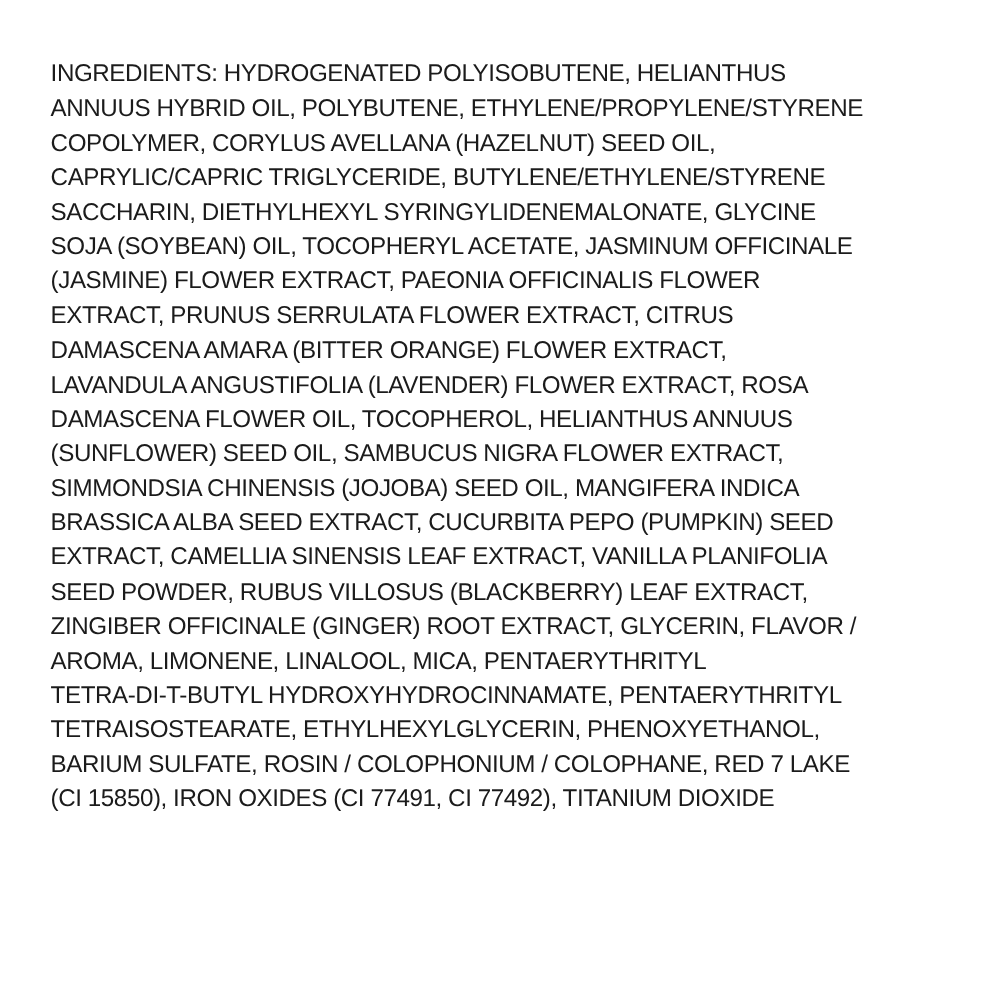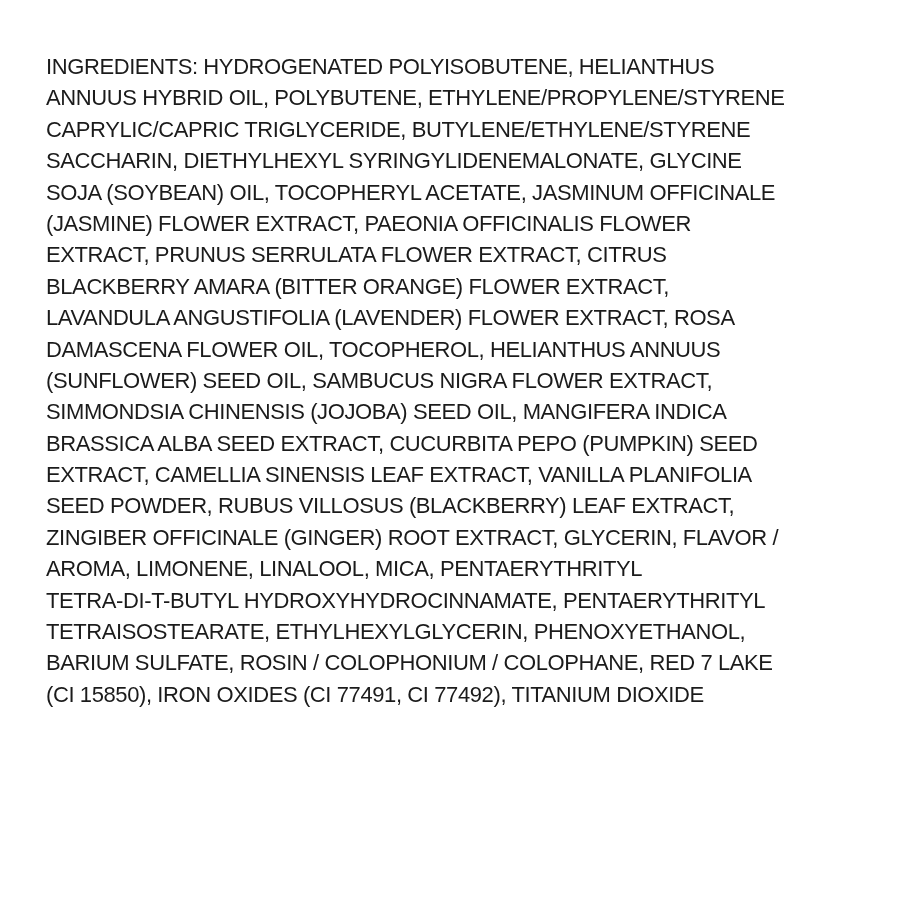--- a/index.html
+++ b/index.html
@@ -32,26 +32,27 @@
     height: 31.4px;
   }
 </style>
 </head>
 <body>
 
 <div class="label-page">
   <div class="ingredients-block">
     <div class="ingredients-line">INGREDIENTS: HYDROGENATED POLYISOBUTENE, HELIANTHUS</div>
     <div class="ingredients-line">ANNUUS HYBRID OIL, POLYBUTENE, ETHYLENE/PROPYLENE/STYRENE</div>
+    <div class="ingredients-line">COPOLYMER, CORYLUS AVELLANA (HAZELNUT) SEED OIL,</div>
     <div class="ingredients-line">CAPRYLIC/CAPRIC TRIGLYCERIDE, BUTYLENE/ETHYLENE/STYRENE</div>
     <div class="ingredients-line">SACCHARIN, DIETHYLHEXYL SYRINGYLIDENEMALONATE, GLYCINE</div>
     <div class="ingredients-line">SOJA (SOYBEAN) OIL, TOCOPHERYL ACETATE, JASMINUM OFFICINALE</div>
     <div class="ingredients-line">(JASMINE) FLOWER EXTRACT, PAEONIA OFFICINALIS FLOWER</div>
     <div class="ingredients-line">EXTRACT, PRUNUS SERRULATA FLOWER EXTRACT, CITRUS</div>
-    <div class="ingredients-line">BLACKBERRY AMARA (BITTER ORANGE) FLOWER EXTRACT,</div>
+    <div class="ingredients-line">DAMASCENA AMARA (BITTER ORANGE) FLOWER EXTRACT,</div>
     <div class="ingredients-line">LAVANDULA ANGUSTIFOLIA (LAVENDER) FLOWER EXTRACT, ROSA</div>
     <div class="ingredients-line">DAMASCENA FLOWER OIL, TOCOPHEROL, HELIANTHUS ANNUUS</div>
     <div class="ingredients-line">(SUNFLOWER) SEED OIL, SAMBUCUS NIGRA FLOWER EXTRACT,</div>
     <div class="ingredients-line">SIMMONDSIA CHINENSIS (JOJOBA) SEED OIL, MANGIFERA INDICA</div>
     <div class="ingredients-line">BRASSICA ALBA SEED EXTRACT, CUCURBITA PEPO (PUMPKIN) SEED</div>
     <div class="ingredients-line">EXTRACT, CAMELLIA SINENSIS LEAF EXTRACT, VANILLA PLANIFOLIA</div>
     <div class="ingredients-line">SEED POWDER, RUBUS VILLOSUS (BLACKBERRY) LEAF EXTRACT,</div>
     <div class="ingredients-line">ZINGIBER OFFICINALE (GINGER) ROOT EXTRACT, GLYCERIN, FLAVOR /</div>
     <div class="ingredients-line">AROMA, LIMONENE, LINALOOL, MICA, PENTAERYTHRITYL</div>
     <div class="ingredients-line">TETRA-DI-T-BUTYL HYDROXYHYDROCINNAMATE, PENTAERYTHRITYL</div>

